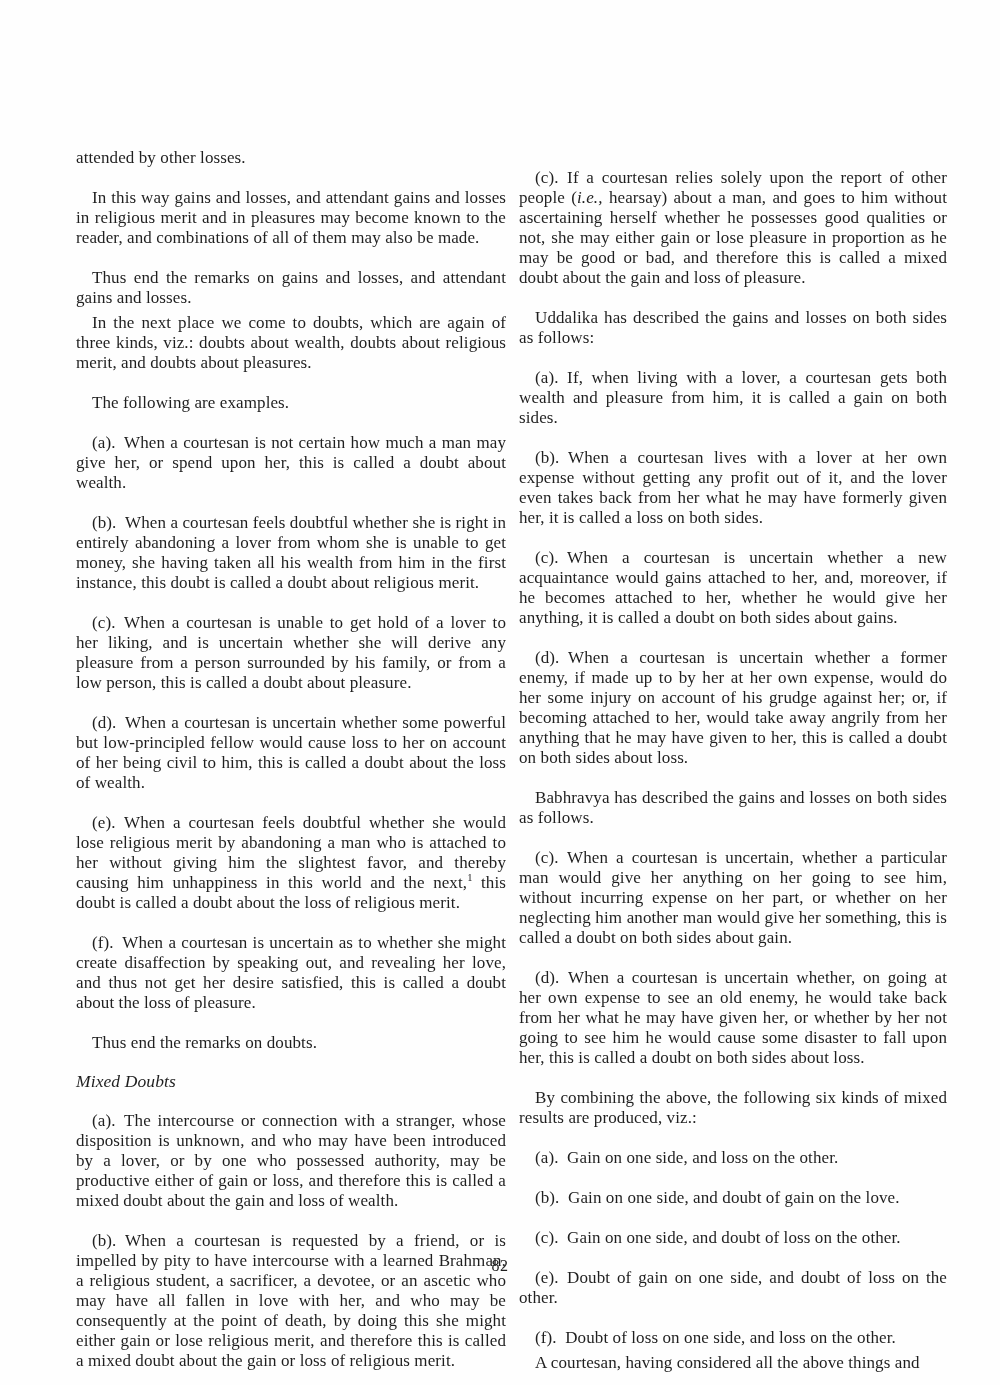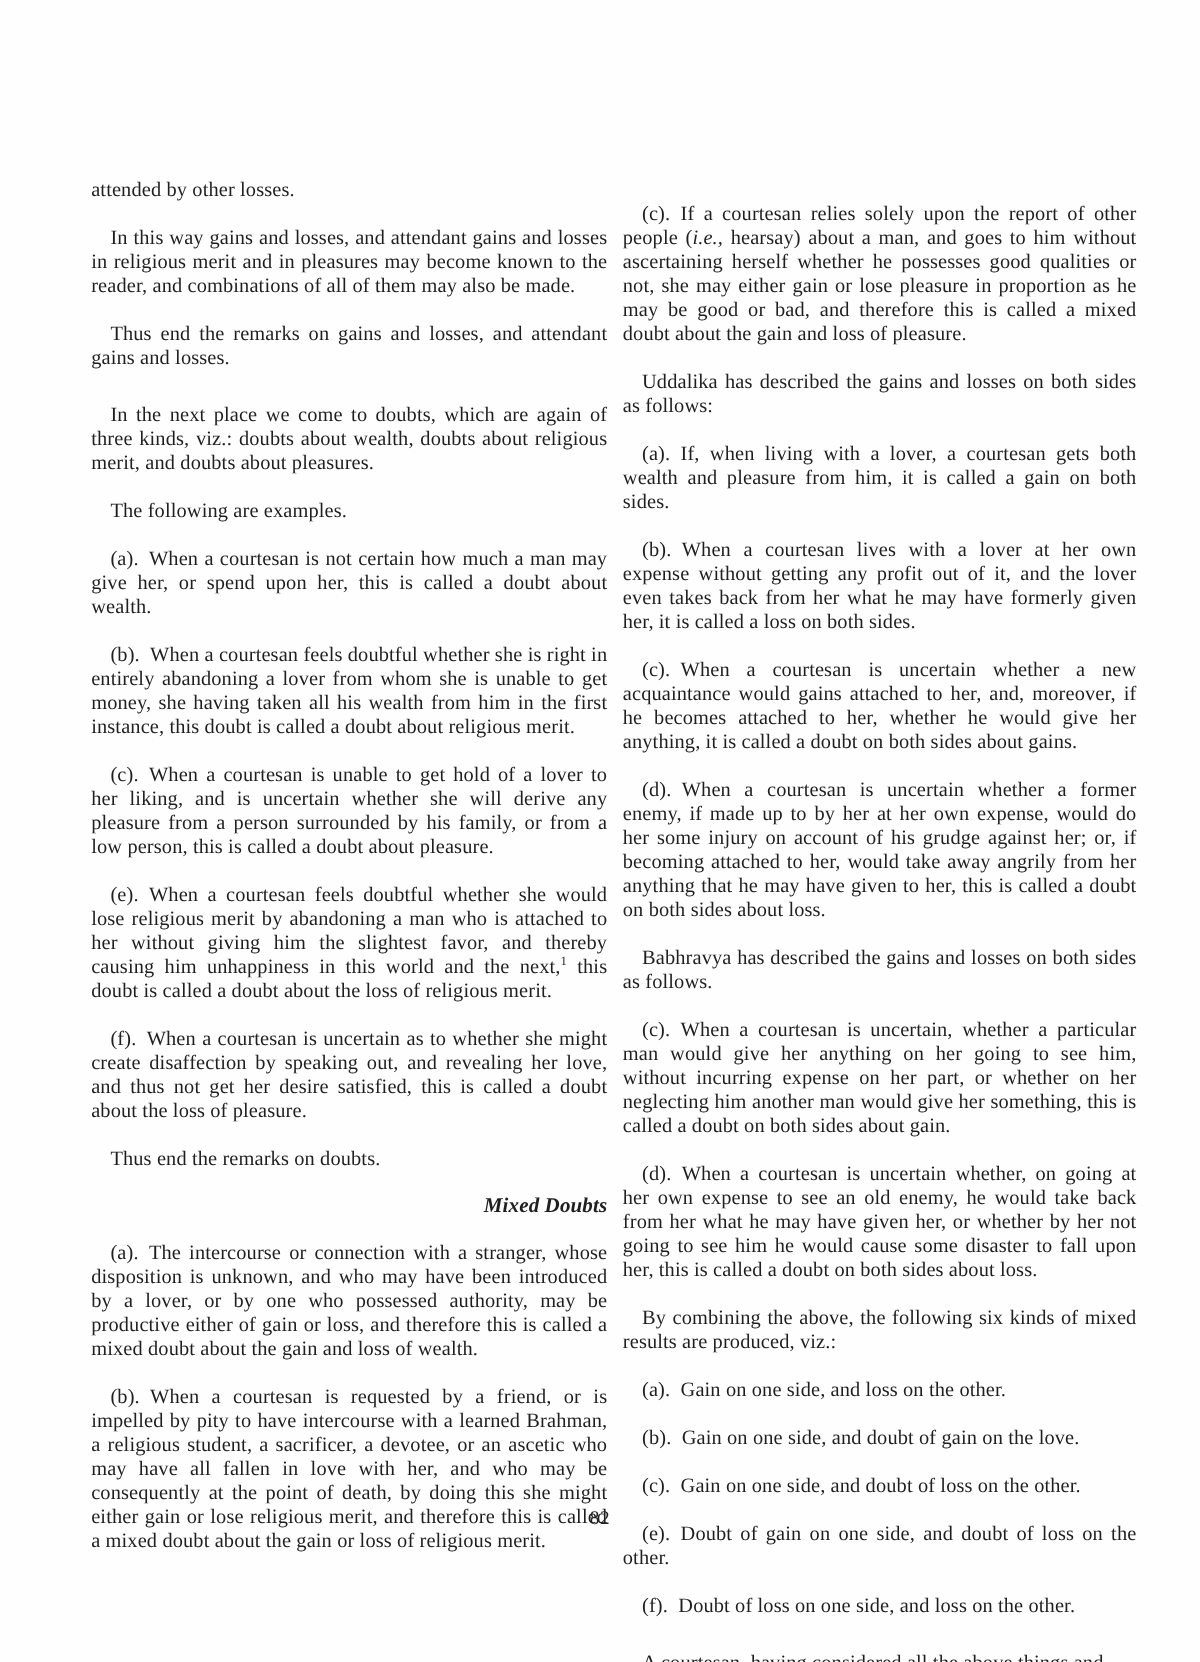--- a/index.html
+++ b/index.html
@@ -16,28 +16,27 @@
   #col-left  { left: 76px;  width: 430px; }
   #col-right { left: 519px; width: 428px; }
   p {
     margin: 0;
     font-size: 17px;
     line-height: 20px;
     text-align: justify;
     letter-spacing: 0.1px;
   }
   p.indent { text-indent: 16px; margin-top: 20px; }
-  p.gap { margin-top: 28px; }
+  p.gap { margin-top: 5px; }
   p.heading {
-    text-align: right;
+    text-align: left;
     text-indent: 0;
     font-style: italic;
     margin-top: 18px;
     font-size: 17.5px;
-    font-weight: bold;
   }
   sup.fn {
     font-size: 10.5px;
     vertical-align: super;
     line-height: 0;
   }
   .ital { font-style: italic; }
   #page-number {
     position: absolute;
     top: 1257px;
@@ -53,20 +52,21 @@
 
 <div id="col-left" class="column">
   <p>attended by other losses.</p>
   <p class="indent">In this way gains and losses, and attendant gains and losses in religious merit and in pleasures may become known to the reader, and combinations of all of them may also be made.</p>
   <p class="indent">Thus end the remarks on gains and losses, and attendant gains and losses.</p>
   <p class="indent gap">In the next place we come to doubts, which are again of three kinds, viz.: doubts about wealth, doubts about religious merit, and doubts about pleasures.</p>
   <p class="indent">The following are examples.</p>
   <p class="indent">(a). When a courtesan is not certain how much a man may give her, or spend upon her, this is called a doubt about wealth.</p>
   <p class="indent">(b). When a courtesan feels doubtful whether she is right in entirely abandoning a lover from whom she is unable to get money, she having taken all his wealth from him in the first instance, this doubt is called a doubt about religious merit.</p>
   <p class="indent">(c). When a courtesan is unable to get hold of a lover to her liking, and is uncertain whether she will derive any pleasure from a person surrounded by his family, or from a low person, this is called a doubt about pleasure.</p>
+  <p class="indent">(d). When a courtesan is uncertain whether some powerful but low-principled fellow would cause loss to her on account of her being civil to him, this is called a doubt about the loss of wealth.</p>
   <p class="indent"><span>(e). When a courtesan feels doubtful whether she would lose religious merit by abandoning a man who is attached to her without giving him the slightest favor, and thereby causing him unhappiness in this world and the next,</span><sup class="fn">1</sup><span> this doubt is called a doubt about the loss of religious merit.</span></p>
   <p class="indent">(f). When a courtesan is uncertain as to whether she might create disaffection by speaking out, and revealing her love, and thus not get her desire satisfied, this is called a doubt about the loss of pleasure.</p>
   <p class="indent">Thus end the remarks on doubts.</p>
   <p class="heading">Mixed Doubts</p>
   <p class="indent">(a). The intercourse or connection with a stranger, whose disposition is unknown, and who may have been introduced by a lover, or by one who possessed authority, may be productive either of gain or loss, and therefore this is called a mixed doubt about the gain and loss of wealth.</p>
   <p class="indent">(b). When a courtesan is requested by a friend, or is impelled by pity to have intercourse with a learned Brahman, a religious student, a sacrificer, a devotee, or an ascetic who may have all fallen in love with her, and who may be consequently at the point of death, by doing this she might either gain or lose religious merit, and therefore this is called a mixed doubt about the gain or loss of religious merit.</p>
 </div>
 
 <div id="col-right" class="column">
   <p class="indent"><span>(c). If a courtesan relies solely upon the report of other people (</span><span class="ital">i.e.,</span><span> hearsay) about a man, and goes to him without ascertaining herself whether he possesses good qualities or not, she may either gain or lose pleasure in proportion as he may be good or bad, and therefore this is called a mixed doubt about the gain and loss of pleasure.</span></p>

